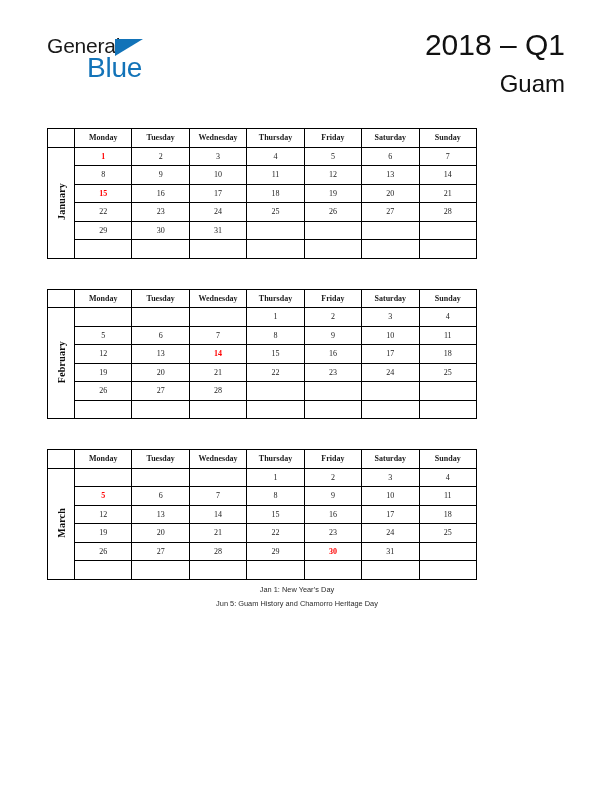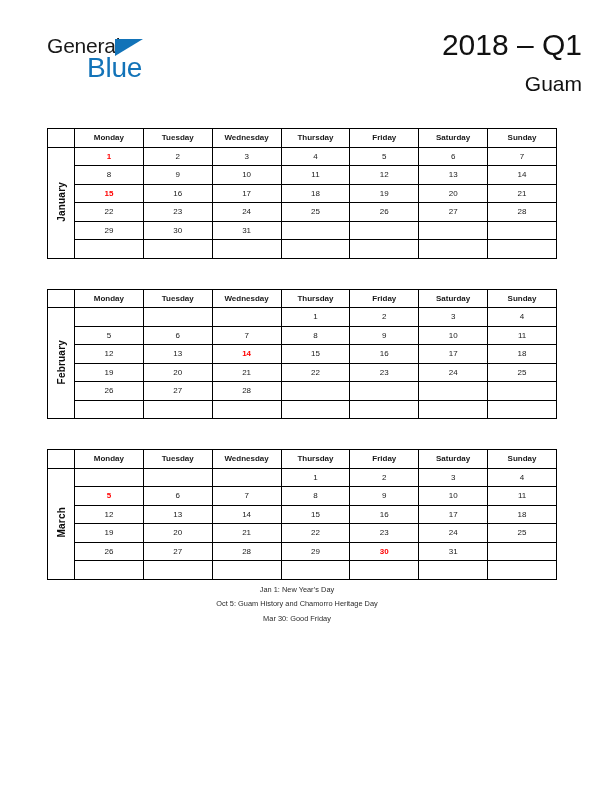--- a/index.html
+++ b/index.html
@@ -55,53 +55,54 @@
     left: 40px;
     top: 22px;
     font-size: 28px;
     color: #1273b8;
     letter-spacing: -0.2px;
     line-height: 24px;
   }
 
   .title-block {
     position: absolute;
-    right: 30px;
+    right: 47px;
     top: 28px;
     text-align: right;
   }
   .title-main {
     font-size: 30px;
     color: #111111;
     line-height: 34px;
     white-space: nowrap;
   }
   .title-sub {
-    font-size: 21px;
+    font-size: 24px;
     color: #111111;
     line-height: 26px;
     margin-top: 9px;
     white-space: nowrap;
   }
 
   
   .calendars {
     position: absolute;
     left: 47px;
     top: 128px;
     width: 518px;
   }
   .month-block {
     margin-bottom: 30px;
   }
   table.cal {
     border-collapse: collapse;
-    width: 510px;
+    width: 430px;
     table-layout: fixed;
     border: 1.4px solid #000000;
+    font-family: Liberation Serif, serif;
   }
   table.cal td, table.cal th {
     border: 1px solid #000000;
     padding: 0;
     height: 17.5px;
     text-align: center;
     vertical-align: middle;
     font-size: 8px;
     color: #1a1a1a;
     background: #ffffff;
@@ -391,15 +392,14 @@
             <td class="day empty"></td>
             <td class="day empty"></td>
           </tr>
         </tbody>
       </table>
     </div>
   </div>
 
 <div class="legend">
     <div class="legend-item">Jan 1: New Year’s Day</div>
-    <div class="legend-item">Oct 5: Guam History and Chamorro Heritage Day</div>
-    <div class="legend-item">Mar 30: Good Friday</div>
+    <div class="legend-item">Jun 5: Guam History and Chamorro Heritage Day</div>
   </div>
 
 </body></html>

